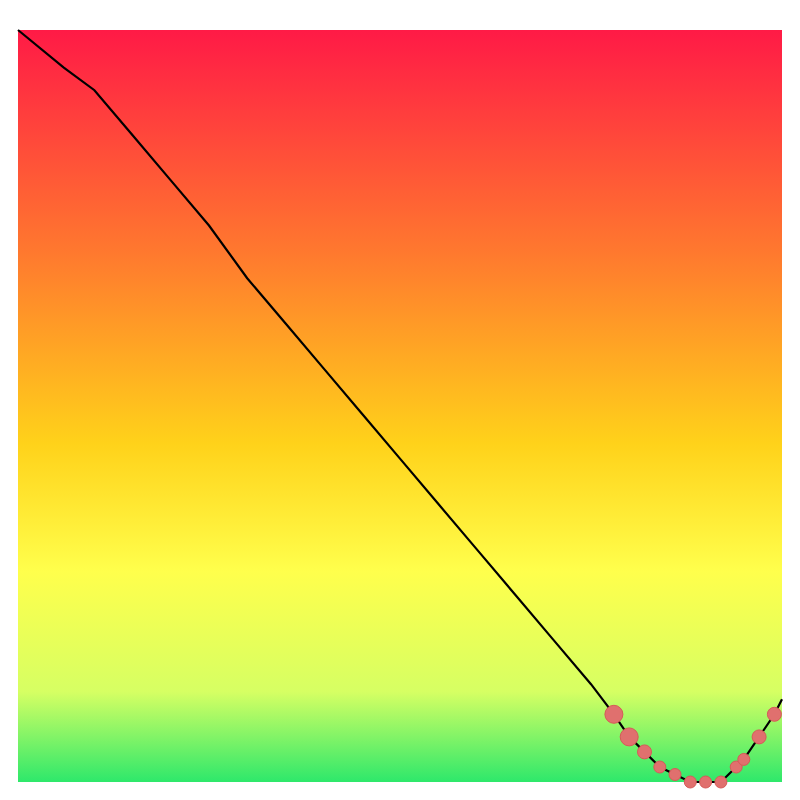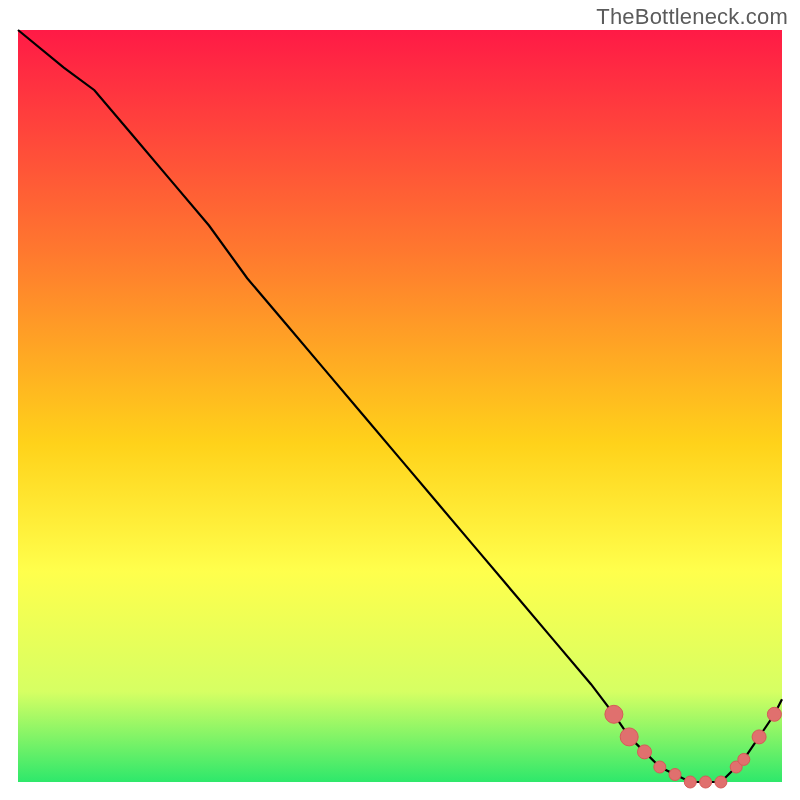--- a/index.html
+++ b/index.html
@@ -30,21 +30,20 @@
     position: absolute;
     left: 0;
     top: 0;
   }
 </style>
 </head>
 <body>
 
 <div class="stage">
 
-  <div class="watermark">TheBottleneck.com</div>
 
   <svg class="plot" width="800" height="800" viewBox="0 0 800 800">
     <defs>
       <linearGradient id="bg-grad" x1="0" y1="0" x2="0" y2="1">
         <stop id="g0" offset="0%" stop-color="#ff1a46"></stop>
         <stop id="g1" offset="30%" stop-color="#ff7a2e"></stop>
         <stop id="g2" offset="55%" stop-color="#ffd21a"></stop>
         <stop id="g3" offset="72%" stop-color="#ffff4c"></stop>
         <stop id="g4" offset="88%" stop-color="#d6ff63"></stop>
         <stop id="g5" offset="100%" stop-color="#2ee86b"></stop>

